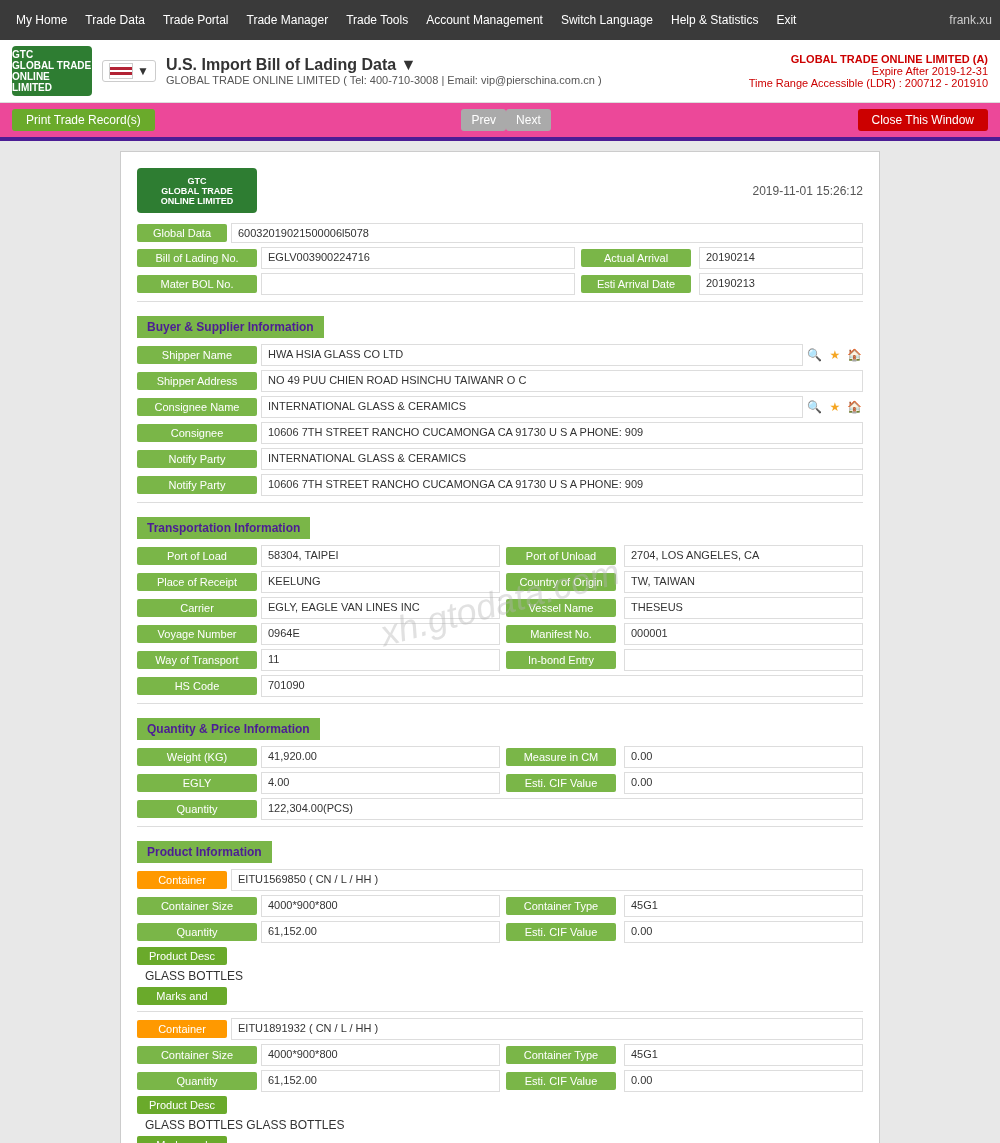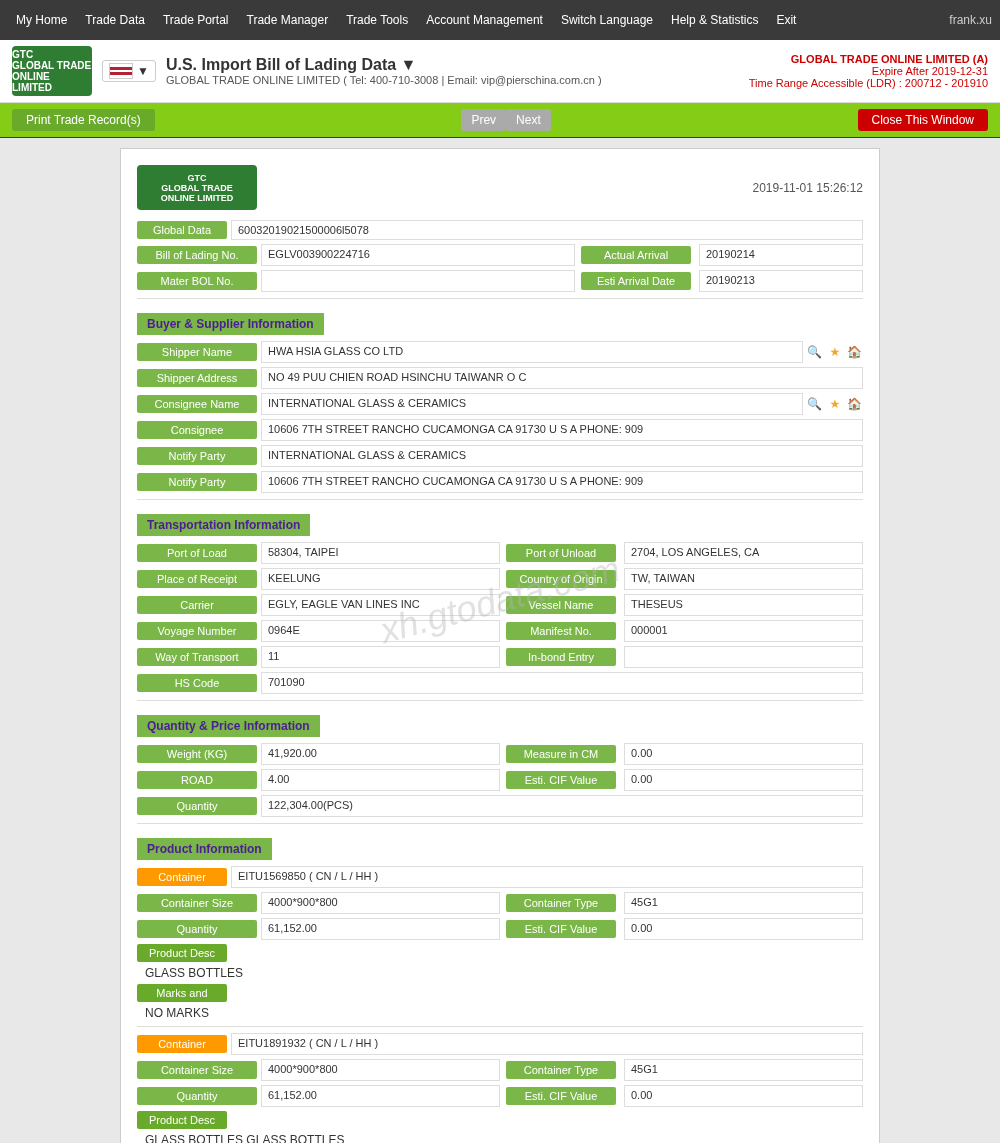--- a/index.html
+++ b/index.html
@@ -51,26 +51,26 @@
       background: linear-gradient(#fff 0%, #fff 20%, #b22234 20%, #b22234 40%, #fff 40%, #fff 60%, #b22234 60%, #b22234 80%, #fff 80%, #fff 100%);
       border: 1px solid #ccc;
     }
     .header-title { font-size: 16px; font-weight: bold; color: #333; }
     .header-subtitle { font-size: 11px; color: #555; }
     .header-right { text-align: right; font-size: 11px; color: #c00; }
     .header-right .company { color: #c00; font-weight: bold; }
 
     
     .toolbar {
-      background: #84cc16;
+      background: #ec4899;
       padding: 6px 12px;
       display: flex;
       align-items: center;
       justify-content: center;
-      border-bottom: 1px solid #4c1d95;
+      border-bottom: 4px solid #4c1d95;
     }
     .btn-green {
       background: #6aaa2b;
       color: #fff;
       border: none;
       padding: 4px 14px;
       border-radius: 3px;
       cursor: pointer;
       font-size: 12px;
     }
@@ -465,21 +465,21 @@
       </div>
       <div class="col-half">
         <div class="field-label-sm">Measure in CM</div>
         <div class="field-value">0.00</div>
       </div>
     </div>
 
     
     <div class="two-col-row">
       <div class="col-half">
-        <div class="field-label">ROAD</div>
+        <div class="field-label">EGLY</div>
         <div class="field-value">4.00</div>
       </div>
       <div class="col-half">
         <div class="field-label-sm">Esti. CIF Value</div>
         <div class="field-value">0.00</div>
       </div>
     </div>
 
     
     <div class="field-row">
@@ -521,23 +521,20 @@
       </div>
       <div class="field-row">
         <div class="product-desc-label">Product Desc</div>
       </div>
       <div class="field-row" style="padding-left:8px;">
         <div>GLASS BOTTLES</div>
       </div>
       <div class="field-row">
         <div class="product-desc-label">Marks and</div>
       </div>
-      <div class="field-row" style="padding-left:8px;">
-        <div>NO MARKS</div>
-      </div>
     </div>
 
     <hr class="divider">
 
     
     <div>
       <div class="field-row">
         <div class="container-label">Container</div>
         <div class="field-value">EITU1891932 ( CN / L / HH )</div>
       </div>

